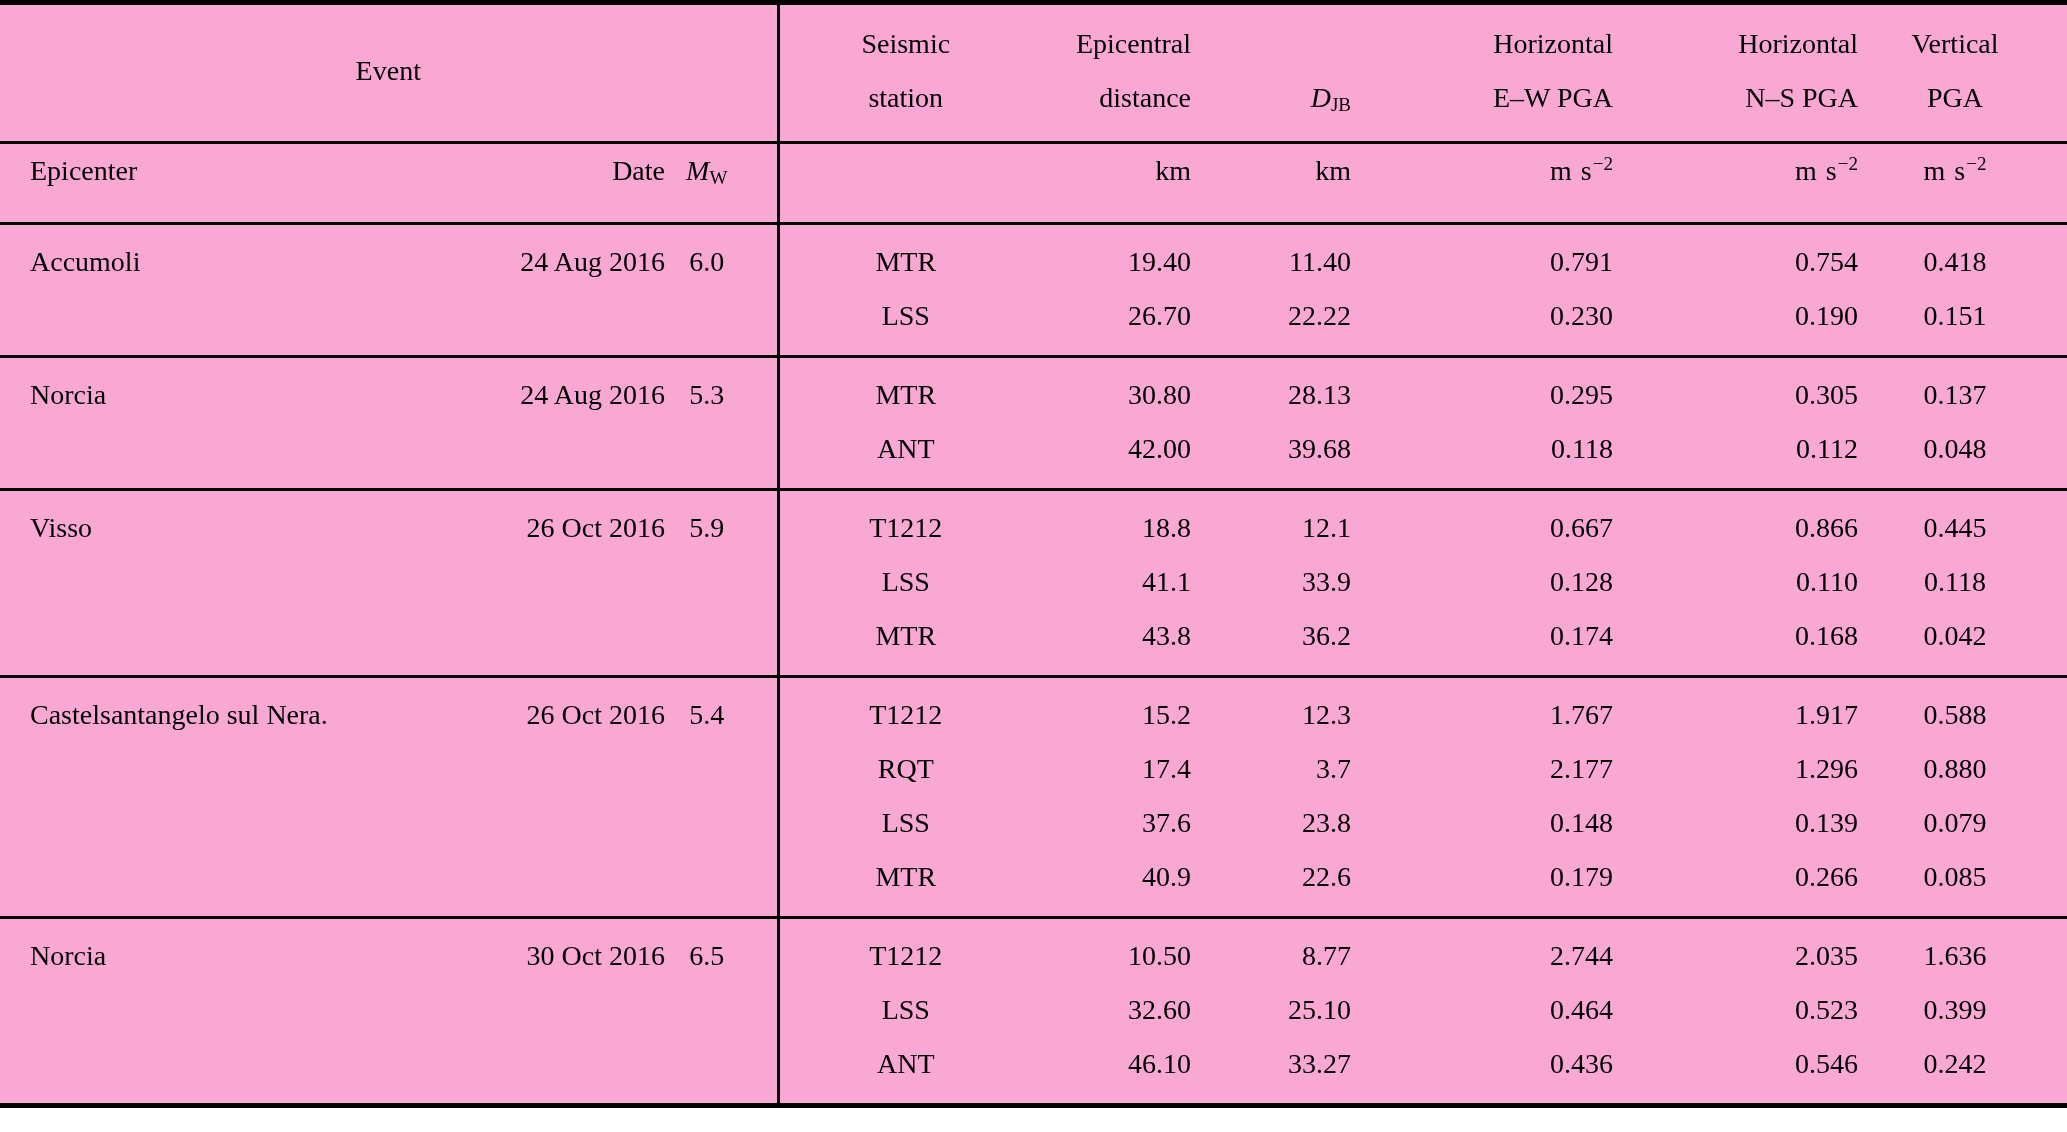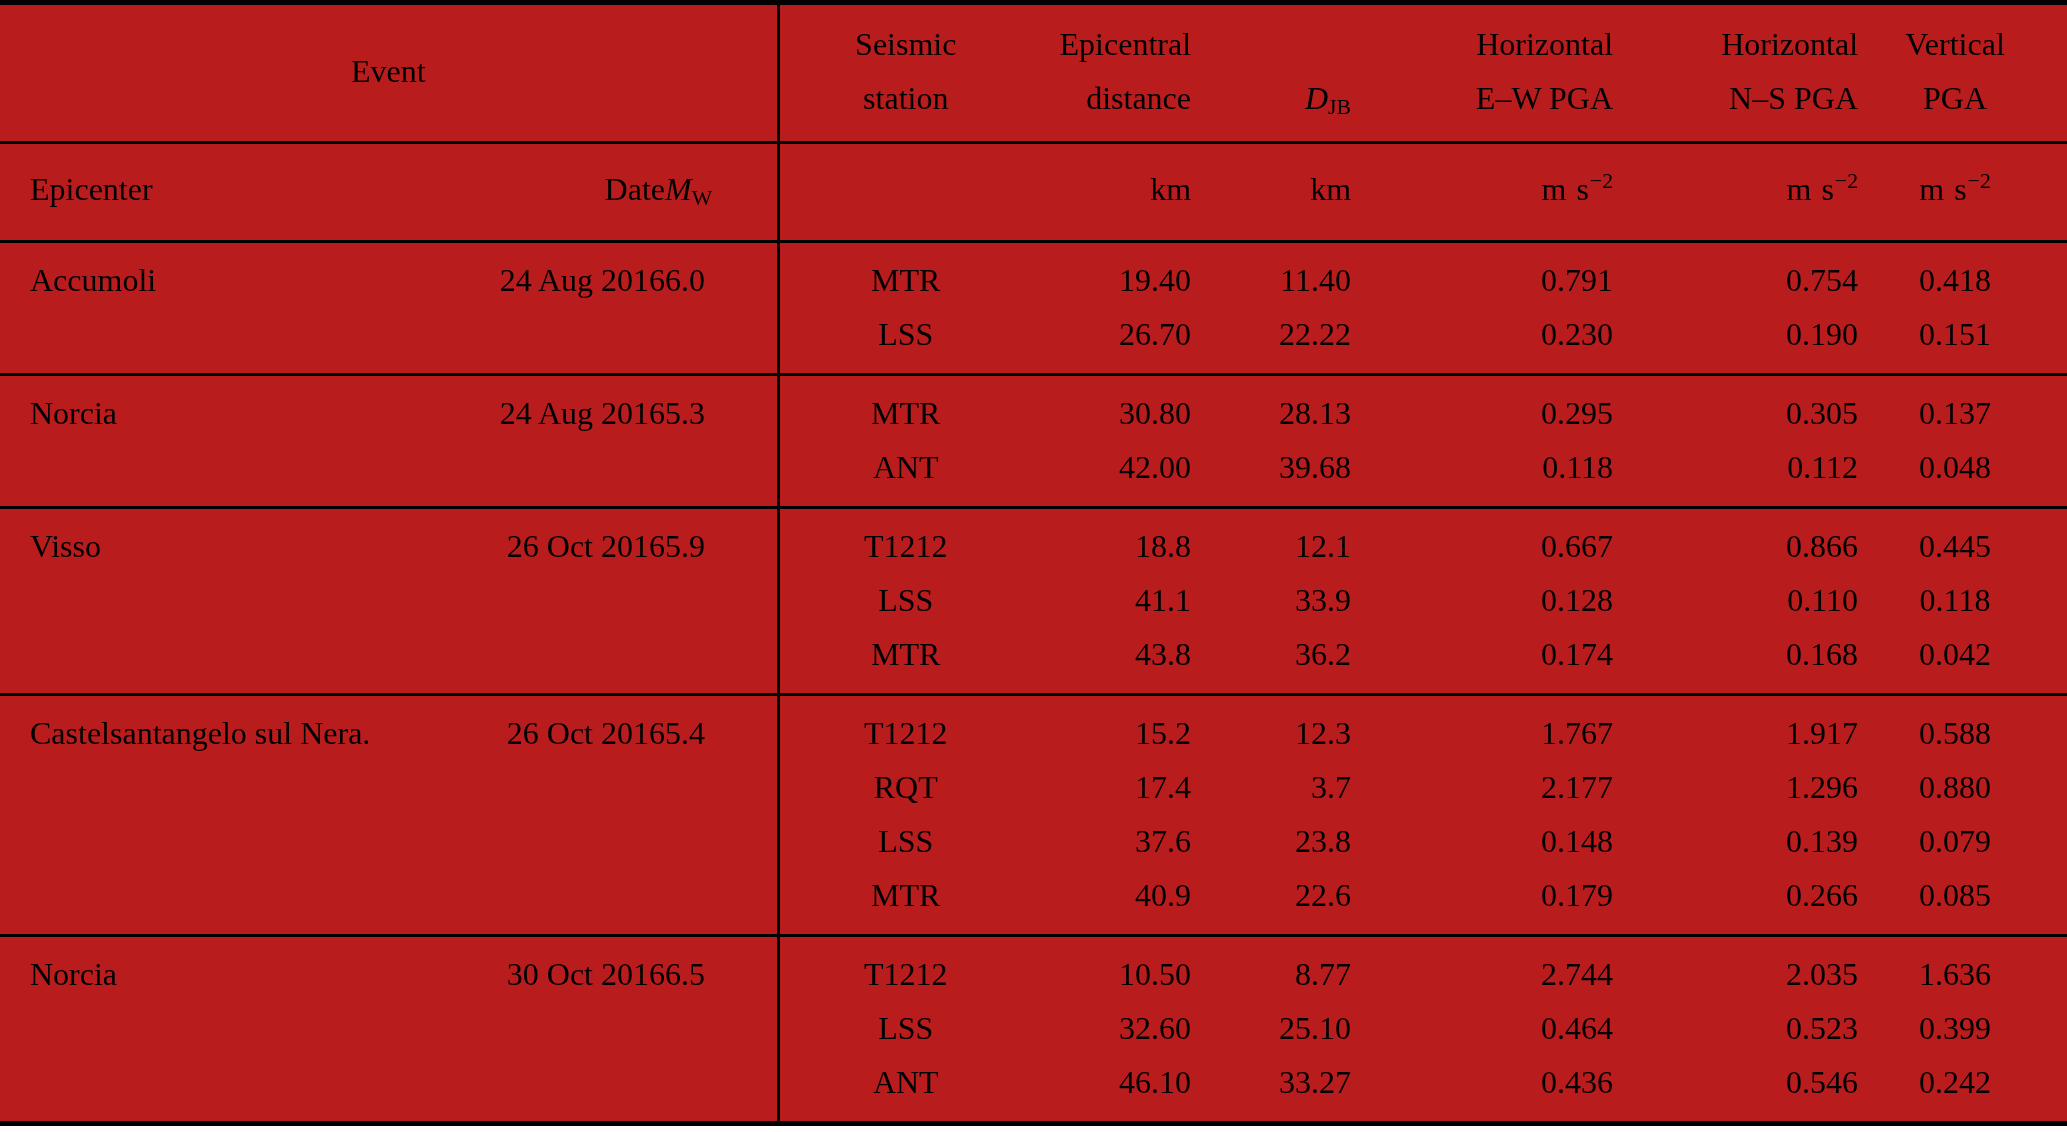--- a/index.html
+++ b/index.html
@@ -4,46 +4,46 @@
 <style>
   * { box-sizing: border-box; }
   html, body { margin: 0; padding: 0; background: #ffffff; }
   body { width: 2067px; }
 
   table.seismic {
     border-collapse: collapse;
     table-layout: fixed;
     width: 2067px;
     font-family: "Liberation Serif", "DejaVu Serif", serif;
-    font-size: 32px;
+    font-size: 28px;
     line-height: 54px;
     color: #000000;
-    background: #b91c1c;
+    background: #f9a8d4;
     border-top: 5px solid #000000;
     border-bottom: 5px solid #000000;
   }
   th, td {
     padding: 0;
     font-weight: 400;
     vertical-align: top;
     white-space: normal;
     overflow: visible;
   }
   
   .c1 { padding-left: 30px; text-align: left; }
   .c2 { text-align: right; }
-  .c3 { padding-right: 28px; text-align: left; }
+  .c3 { padding-right: 28px; text-align: center; }
   .c4 { padding-left: 24px; text-align: center; }
   .c5, .c6, .c7, .c8 { text-align: right; }
   .c9 { text-align: center; padding-right: 15px; }
   
   .vr { border-left: 3px solid #000000; }
 
   thead tr.row-groups > th { padding-top: 12px; padding-bottom: 16px; border-bottom: 3px solid #000000; }
-  thead tr.row-units  > th { padding-top: 18px; padding-bottom: 24px; border-bottom: 3px solid #000000; }
+  thead tr.row-units  > th { padding-bottom: 24px; border-bottom: 3px solid #000000; }
   thead th.event-span { vertical-align: middle; text-align: center; padding-bottom: 10px; }
   thead th.bottom-line { vertical-align: bottom; }
 
   tbody { border-top: 3px solid #000000; }
   tbody tr:first-child > * { padding-top: 10px; margin-left: 20px; }
   tbody tr:last-child  > * { padding-bottom: 12px; }
 
   i.var { font-style: italic; }
   sub.sm { font-size: 68%; line-height: 0; vertical-align: baseline; position: relative; top: 0.22em; }
   sup.sm { font-size: 68%; line-height: 0; vertical-align: baseline; position: relative; top: -0.55em; letter-spacing: 0; }

